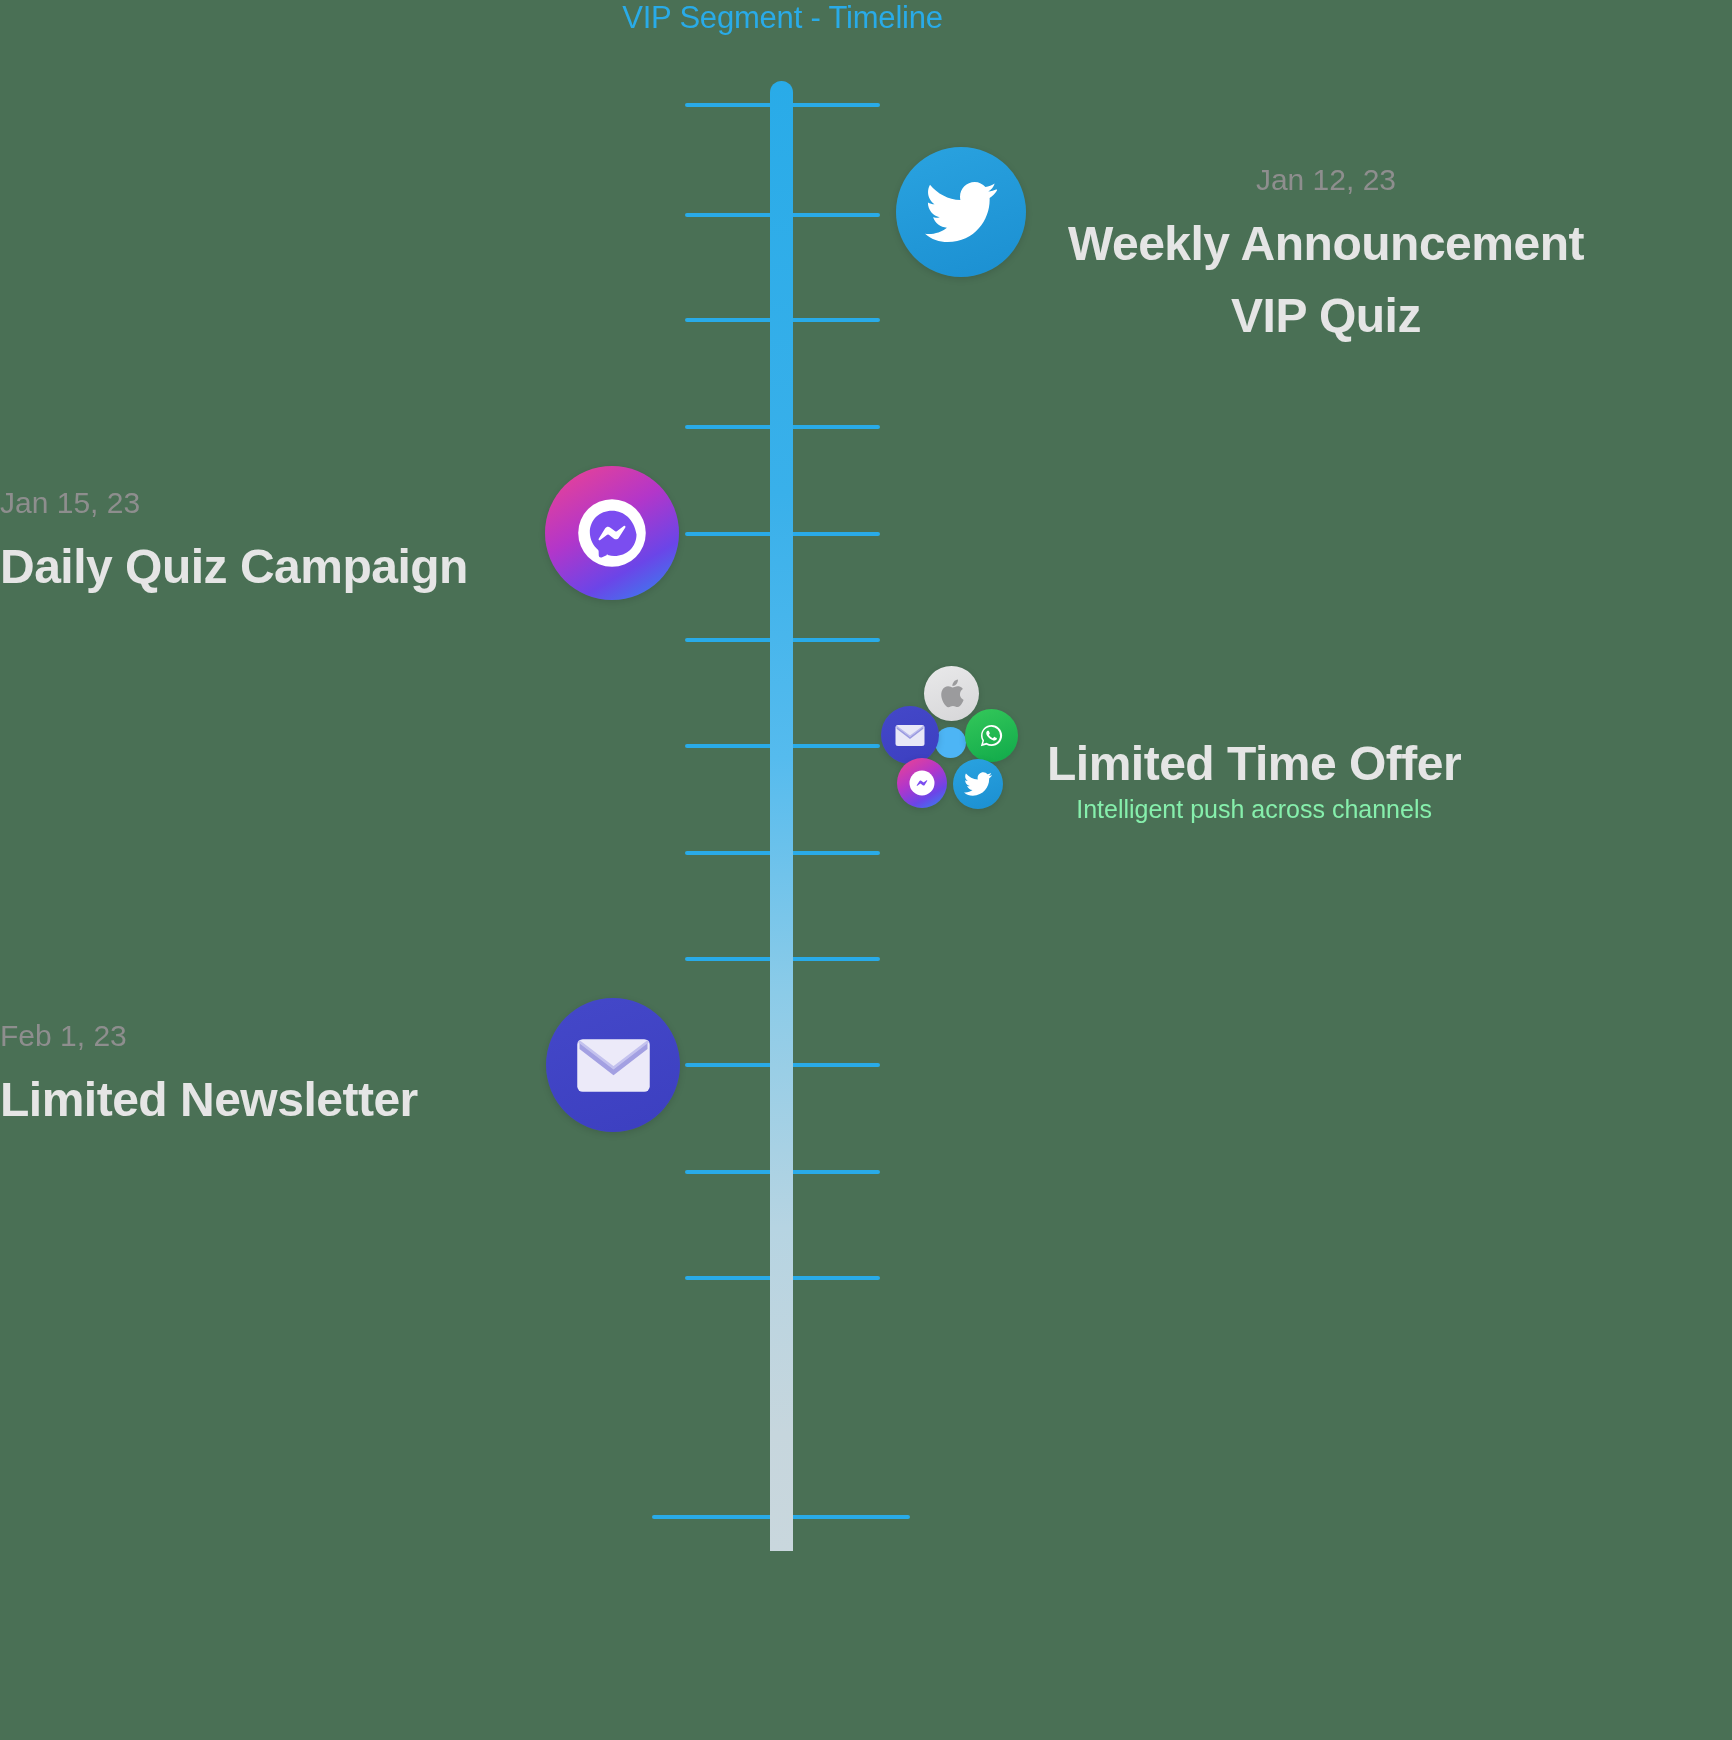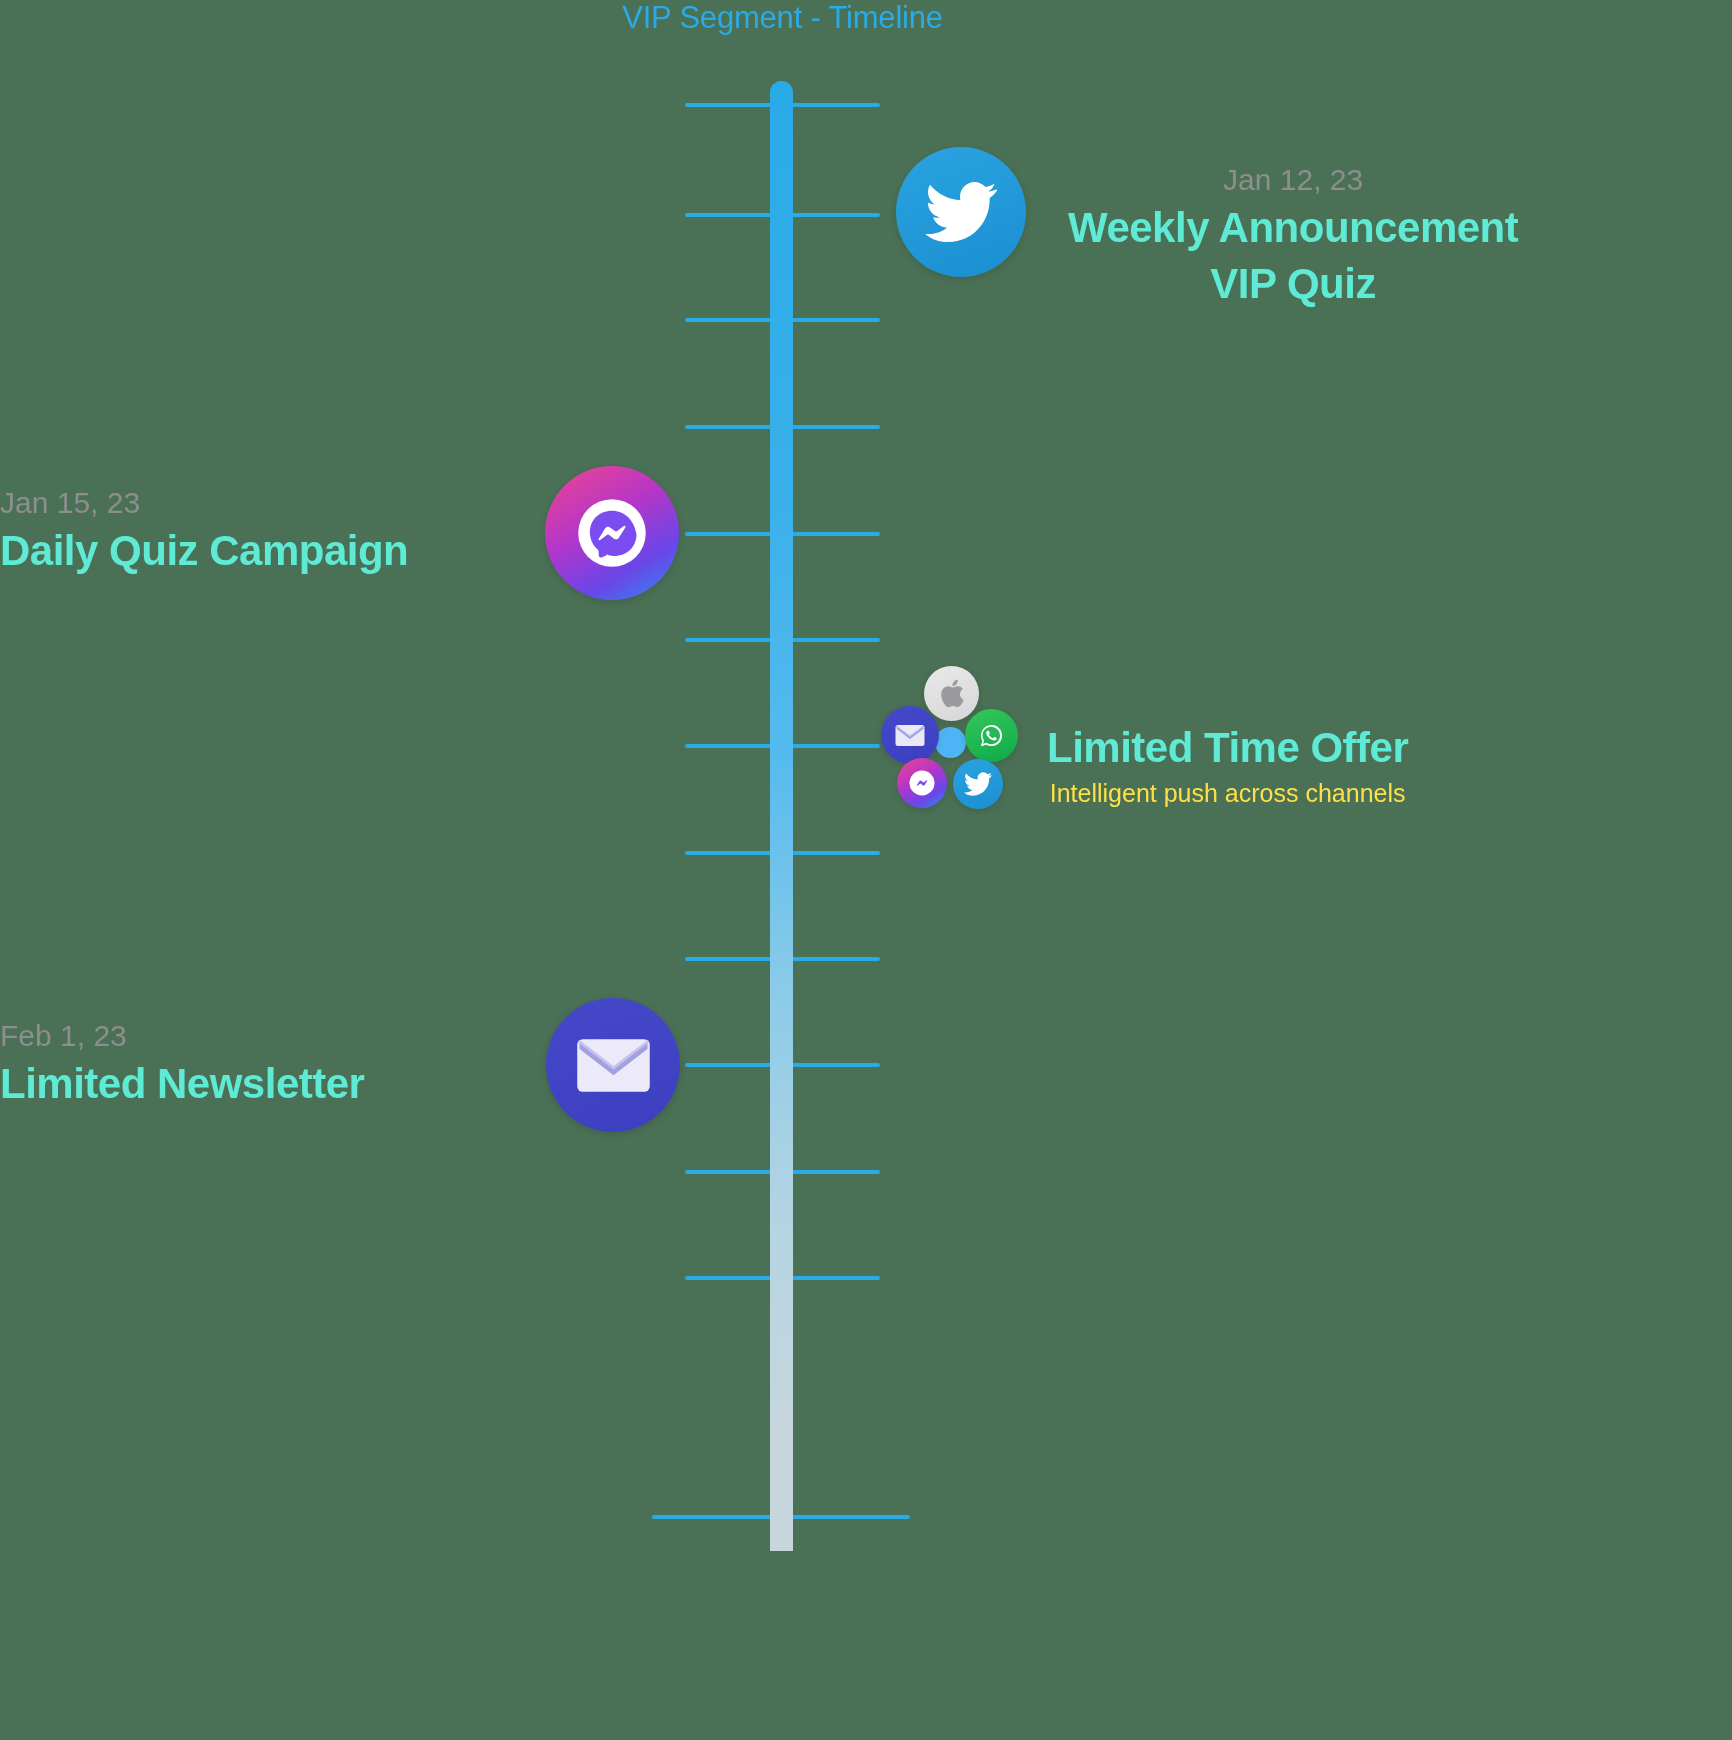--- a/index.html
+++ b/index.html
@@ -79,30 +79,31 @@
 
   
   .event-label { position: absolute; }
   .event-label .date {
     font-size: 30px;
     color: #8e8e8e;
     line-height: 40px;
     white-space: nowrap;
   }
   .event-label .title {
-    font-size: 42px;
+    font-size: 48px;
     font-weight: bold;
-    color: #5eead4;
+    color: #e5e5e5;
     line-height: 56px;
     letter-spacing: -0.5px;
     white-space: nowrap;
+    margin-top: 16px;
   }
   .event-label .subtitle {
     font-size: 25px;
-    color: #fde047;
+    color: #86efac;
     line-height: 34px;
     white-space: nowrap;
   }
   .align-right { text-align: left; }
   .align-left  { text-align: center; }
 </style>
 </head>
 <body>
 
 <div id="stage">

